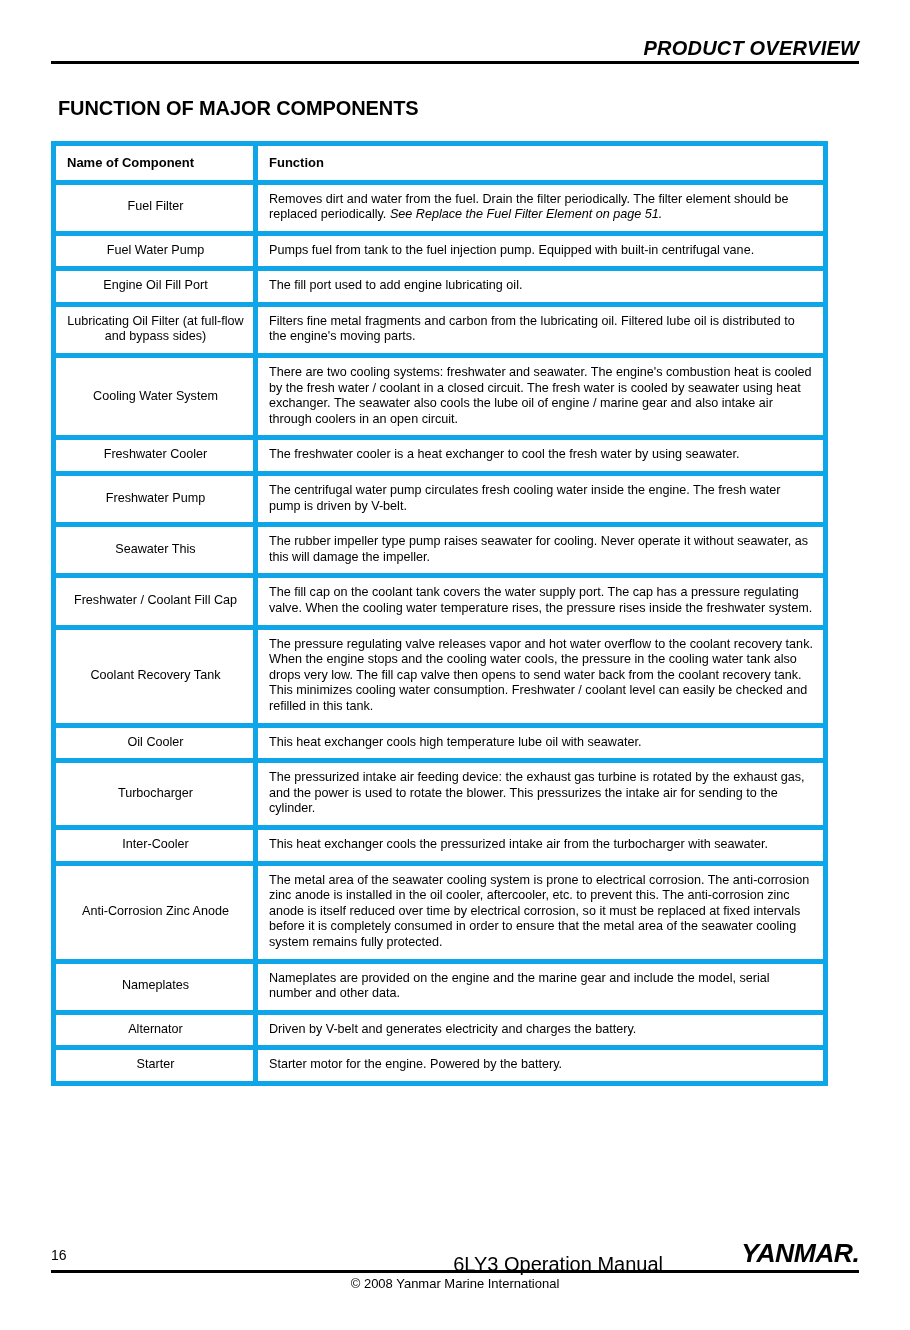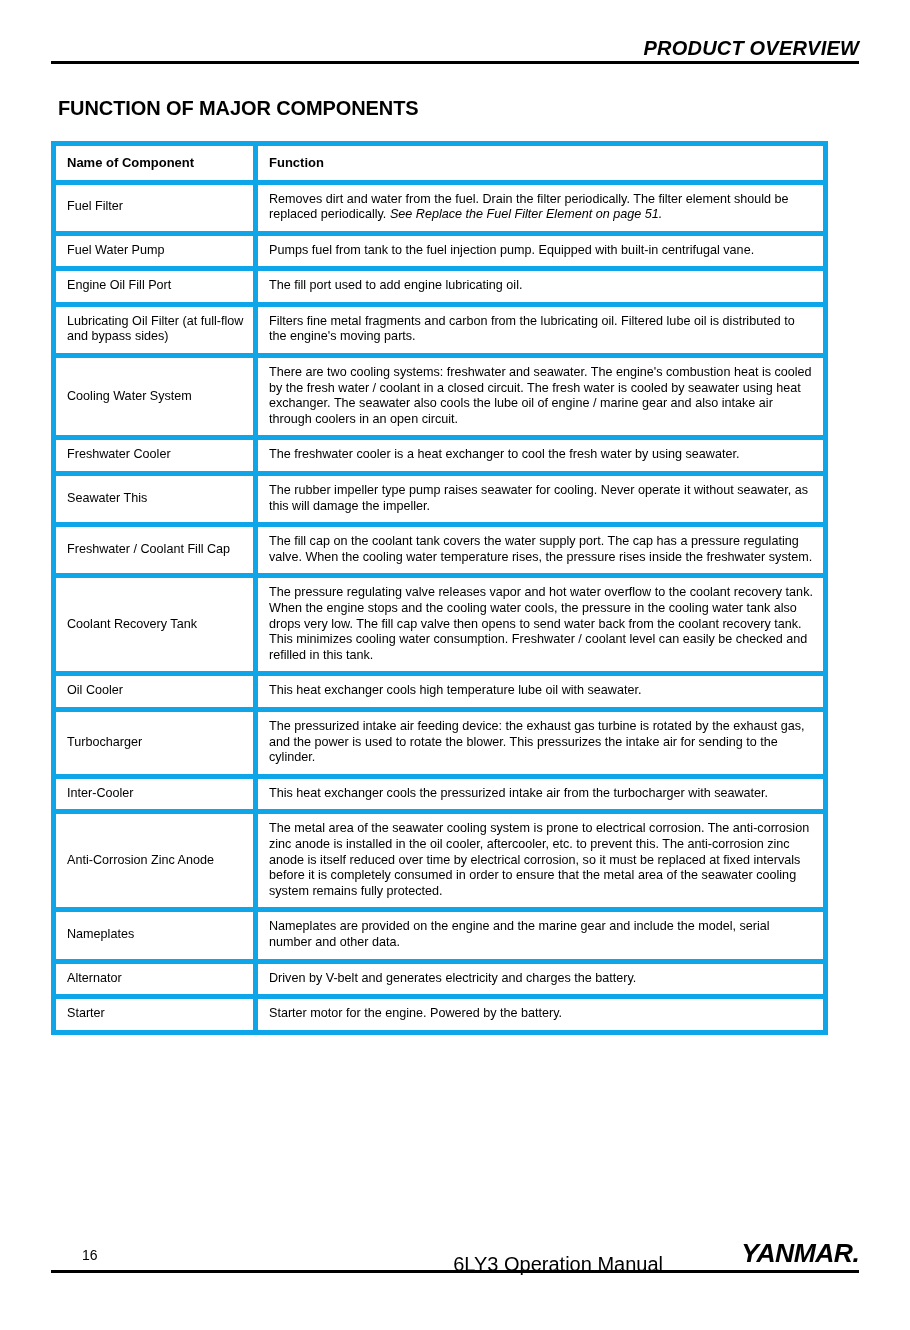--- a/index.html
+++ b/index.html
@@ -80,20 +80,21 @@
     font-weight: bold;
     font-size: 13px;
     padding-top: 9px;
     padding-bottom: 9px;
   }
   .col-name { width: 202px; }
   .col-func { width: 570px; }
 
   td.cell-name {
     vertical-align: middle;
+    text-align: center;
   }
   td.cell-func {
     vertical-align: middle;
     line-height: 15.6px;
   }
   .func-italic {
     font-style: italic;
   }
 
   
@@ -107,21 +108,20 @@
   .footer-row {
     position: relative;
     height: 24px;
   }
   .footer-page-num {
     position: absolute;
     left: 0;
     top: 2px;
     font-size: 14px;
     line-height: 18px;
-    margin-left: 31px;
   }
   .footer-manual {
     position: absolute;
     right: 196px;
     top: 11px;
     font-size: 20px;
     line-height: 18px;
     white-space: nowrap;
   }
   .footer-logo {
@@ -196,20 +196,24 @@
         </tr>
         <tr>
           <td class="cell-name">Cooling Water System</td>
           <td class="cell-func">There are two cooling systems: freshwater and seawater. The engine's combustion heat is cooled by the fresh water / coolant in a closed circuit. The fresh water is cooled by seawater using heat exchanger. The seawater also cools the lube oil of engine / marine gear and also intake air through coolers in an open circuit.</td>
         </tr>
         <tr>
           <td class="cell-name">Freshwater Cooler</td>
           <td class="cell-func">The freshwater cooler is a heat exchanger to cool the fresh water by using seawater.</td>
         </tr>
         <tr>
+          <td class="cell-name">Freshwater Pump</td>
+          <td class="cell-func">The centrifugal water pump circulates fresh cooling water inside the engine. The fresh water pump is driven by V-belt.</td>
+        </tr>
+        <tr>
           <td class="cell-name">Seawater This</td>
           <td class="cell-func">The rubber impeller type pump raises seawater for cooling. Never operate it without seawater, as this will damage the impeller.</td>
         </tr>
         <tr>
           <td class="cell-name">Freshwater / Coolant Fill Cap</td>
           <td class="cell-func">The fill cap on the coolant tank covers the water supply port. The cap has a pressure regulating valve. When the cooling water temperature rises, the pressure rises inside the freshwater system.</td>
         </tr>
         <tr>
           <td class="cell-name">Coolant Recovery Tank</td>
           <td class="cell-func">The pressure regulating valve releases vapor and hot water overflow to the coolant recovery tank. When the engine stops and the cooling water cools, the pressure in the cooling water tank also drops very low. The fill cap valve then opens to send water back from the coolant recovery tank. This minimizes cooling water consumption. Freshwater / coolant level can easily be checked and refilled in this tank.</td>
@@ -245,15 +249,16 @@
       </tbody>
   </table>
 
   <div class="footer">
     <div class="footer-row">
       <div class="footer-page-num">16</div>
       <div class="footer-manual">6LY3 Operation Manual</div>
       <div class="footer-logo">YANMAR.</div>
       <div class="footer-rule"></div>
     </div>
+    <div class="footer-copyright">© 2008 Yanmar Marine International</div>
   </div>
 
 </div>
 
 </body></html>

